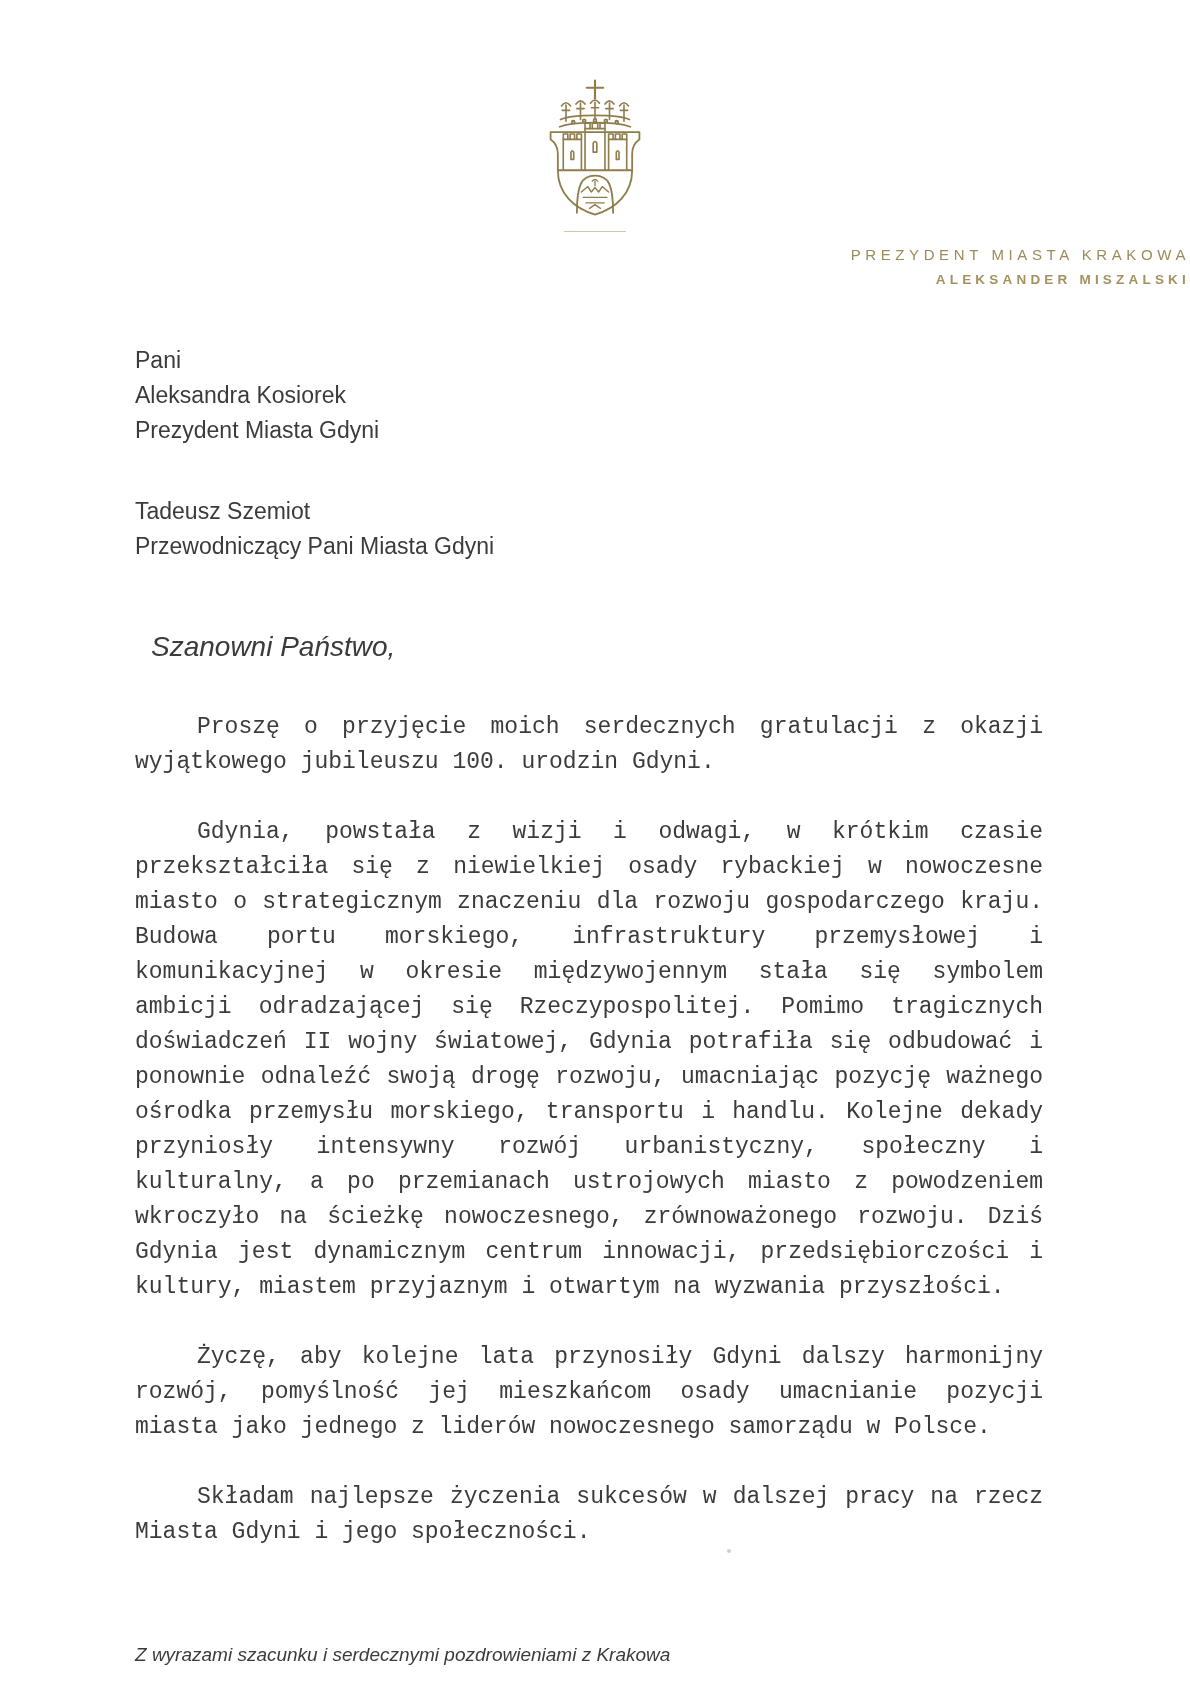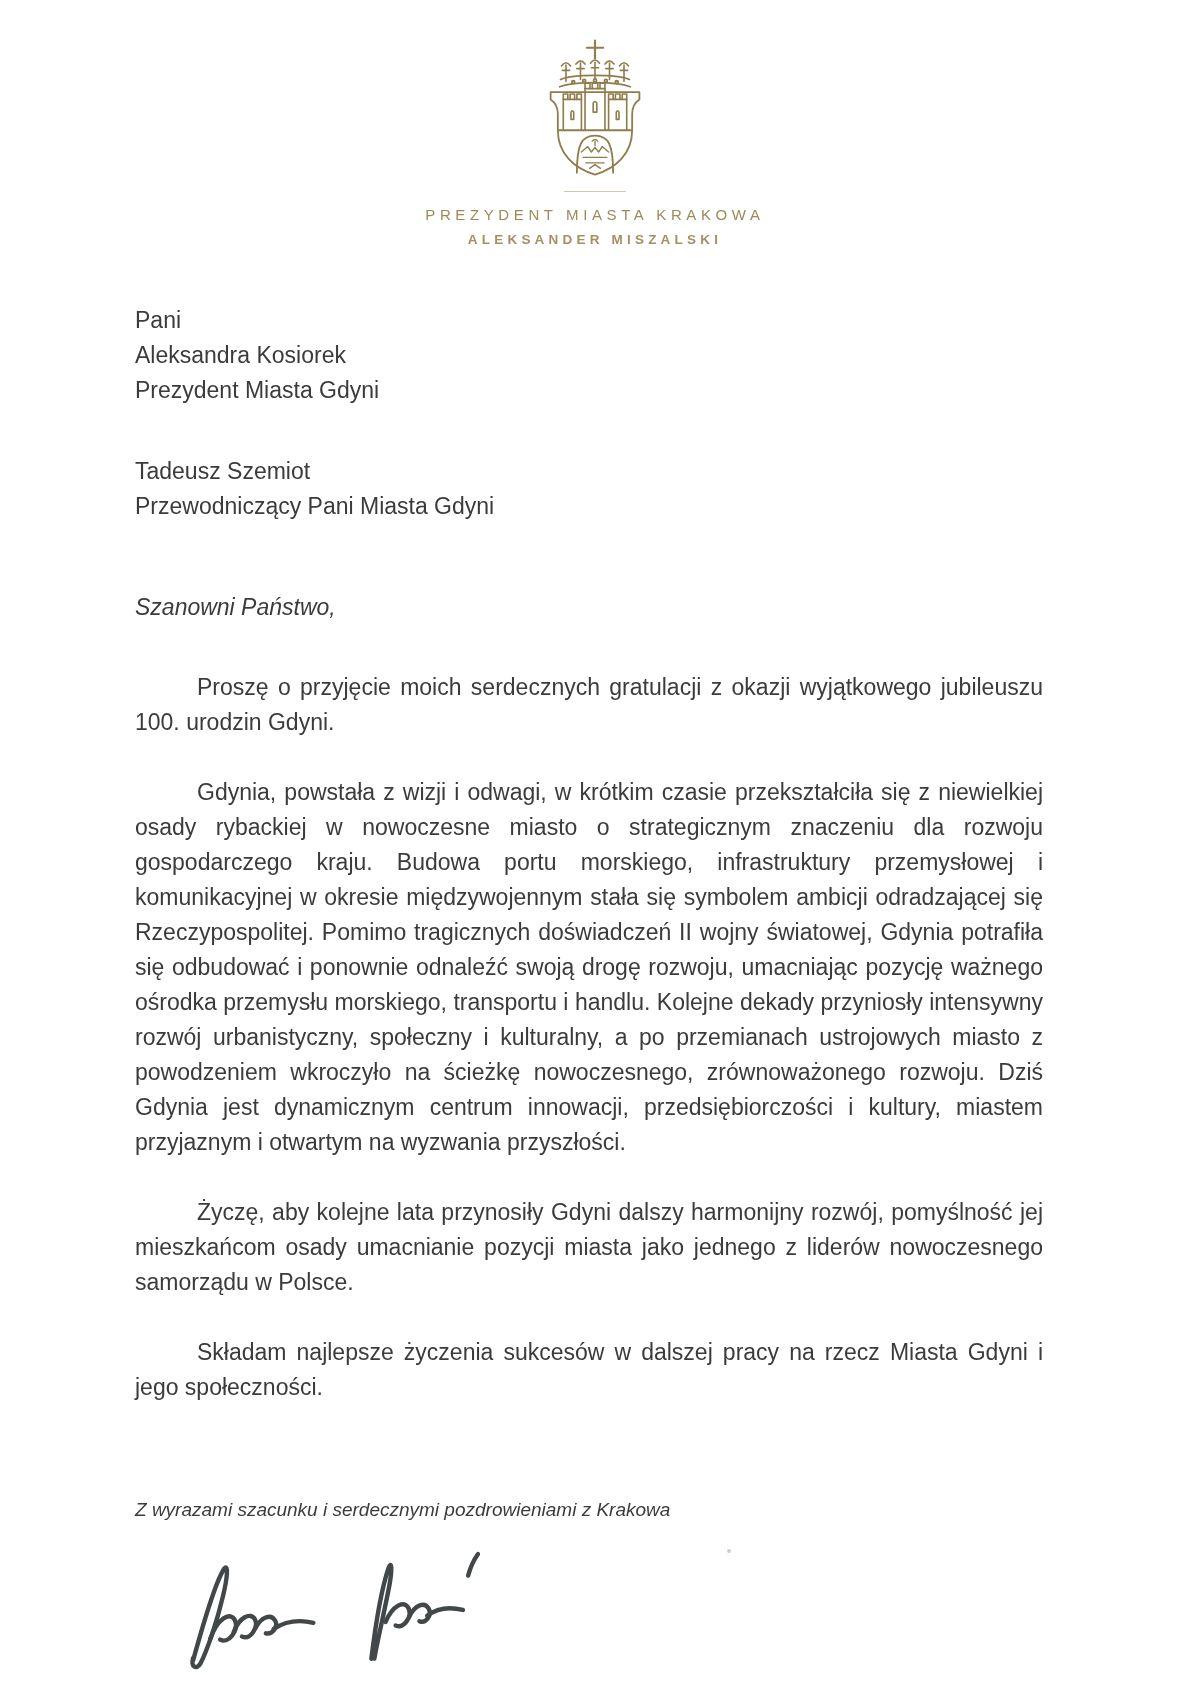--- a/index.html
+++ b/index.html
@@ -5,21 +5,21 @@
   html,body{margin:0;padding:0;background:#ffffff;}
   .page{
     position:relative;
     width:1190px;height:1683px;
     background:#ffffff;
     font-family:"Liberation Sans", sans-serif;
     color:#3b3b3b;
     overflow:hidden;
   }
   
-  .letterhead{padding-top:36px;text-align:center;}
+  .letterhead{padding-top:76px;text-align:right;}
   .crest{display:block;margin:0 auto;}
   .head-divider{
     width:62px;height:0;border-top:1px solid #cfc6ad;
     margin:10px auto 0 auto;
   }
   .org-line{
     margin-top:14px;
     font-size:15px;letter-spacing:4.6px;
     color:#9c8b58;font-weight:400;
   }
@@ -30,24 +30,24 @@
   }
   
   .content{
     width:908px;margin:56px 0 0 135px;
     font-size:23px;line-height:34px;
   }
   .recipient-block{margin:0 0 46px 0;}
   .recipient-block div{line-height:35px;}
   .greeting{
     font-style:italic;
-    margin:66px 0 0 0;
-    font-size:23px;
+    margin:66px 0 0 16px;
+    font-size:28px;
   }
-  .paras{margin-top:46px;}
+  .paras{margin-top:46px;font-family:Liberation Mono, monospace;}
   .paras p{
     margin:0 0 35px 0;
     text-align:justify;
     text-indent:62px;
     line-height:35px;
   }
   .closing{
     font-style:italic;
     margin-top:88px;
     font-size:19px;

